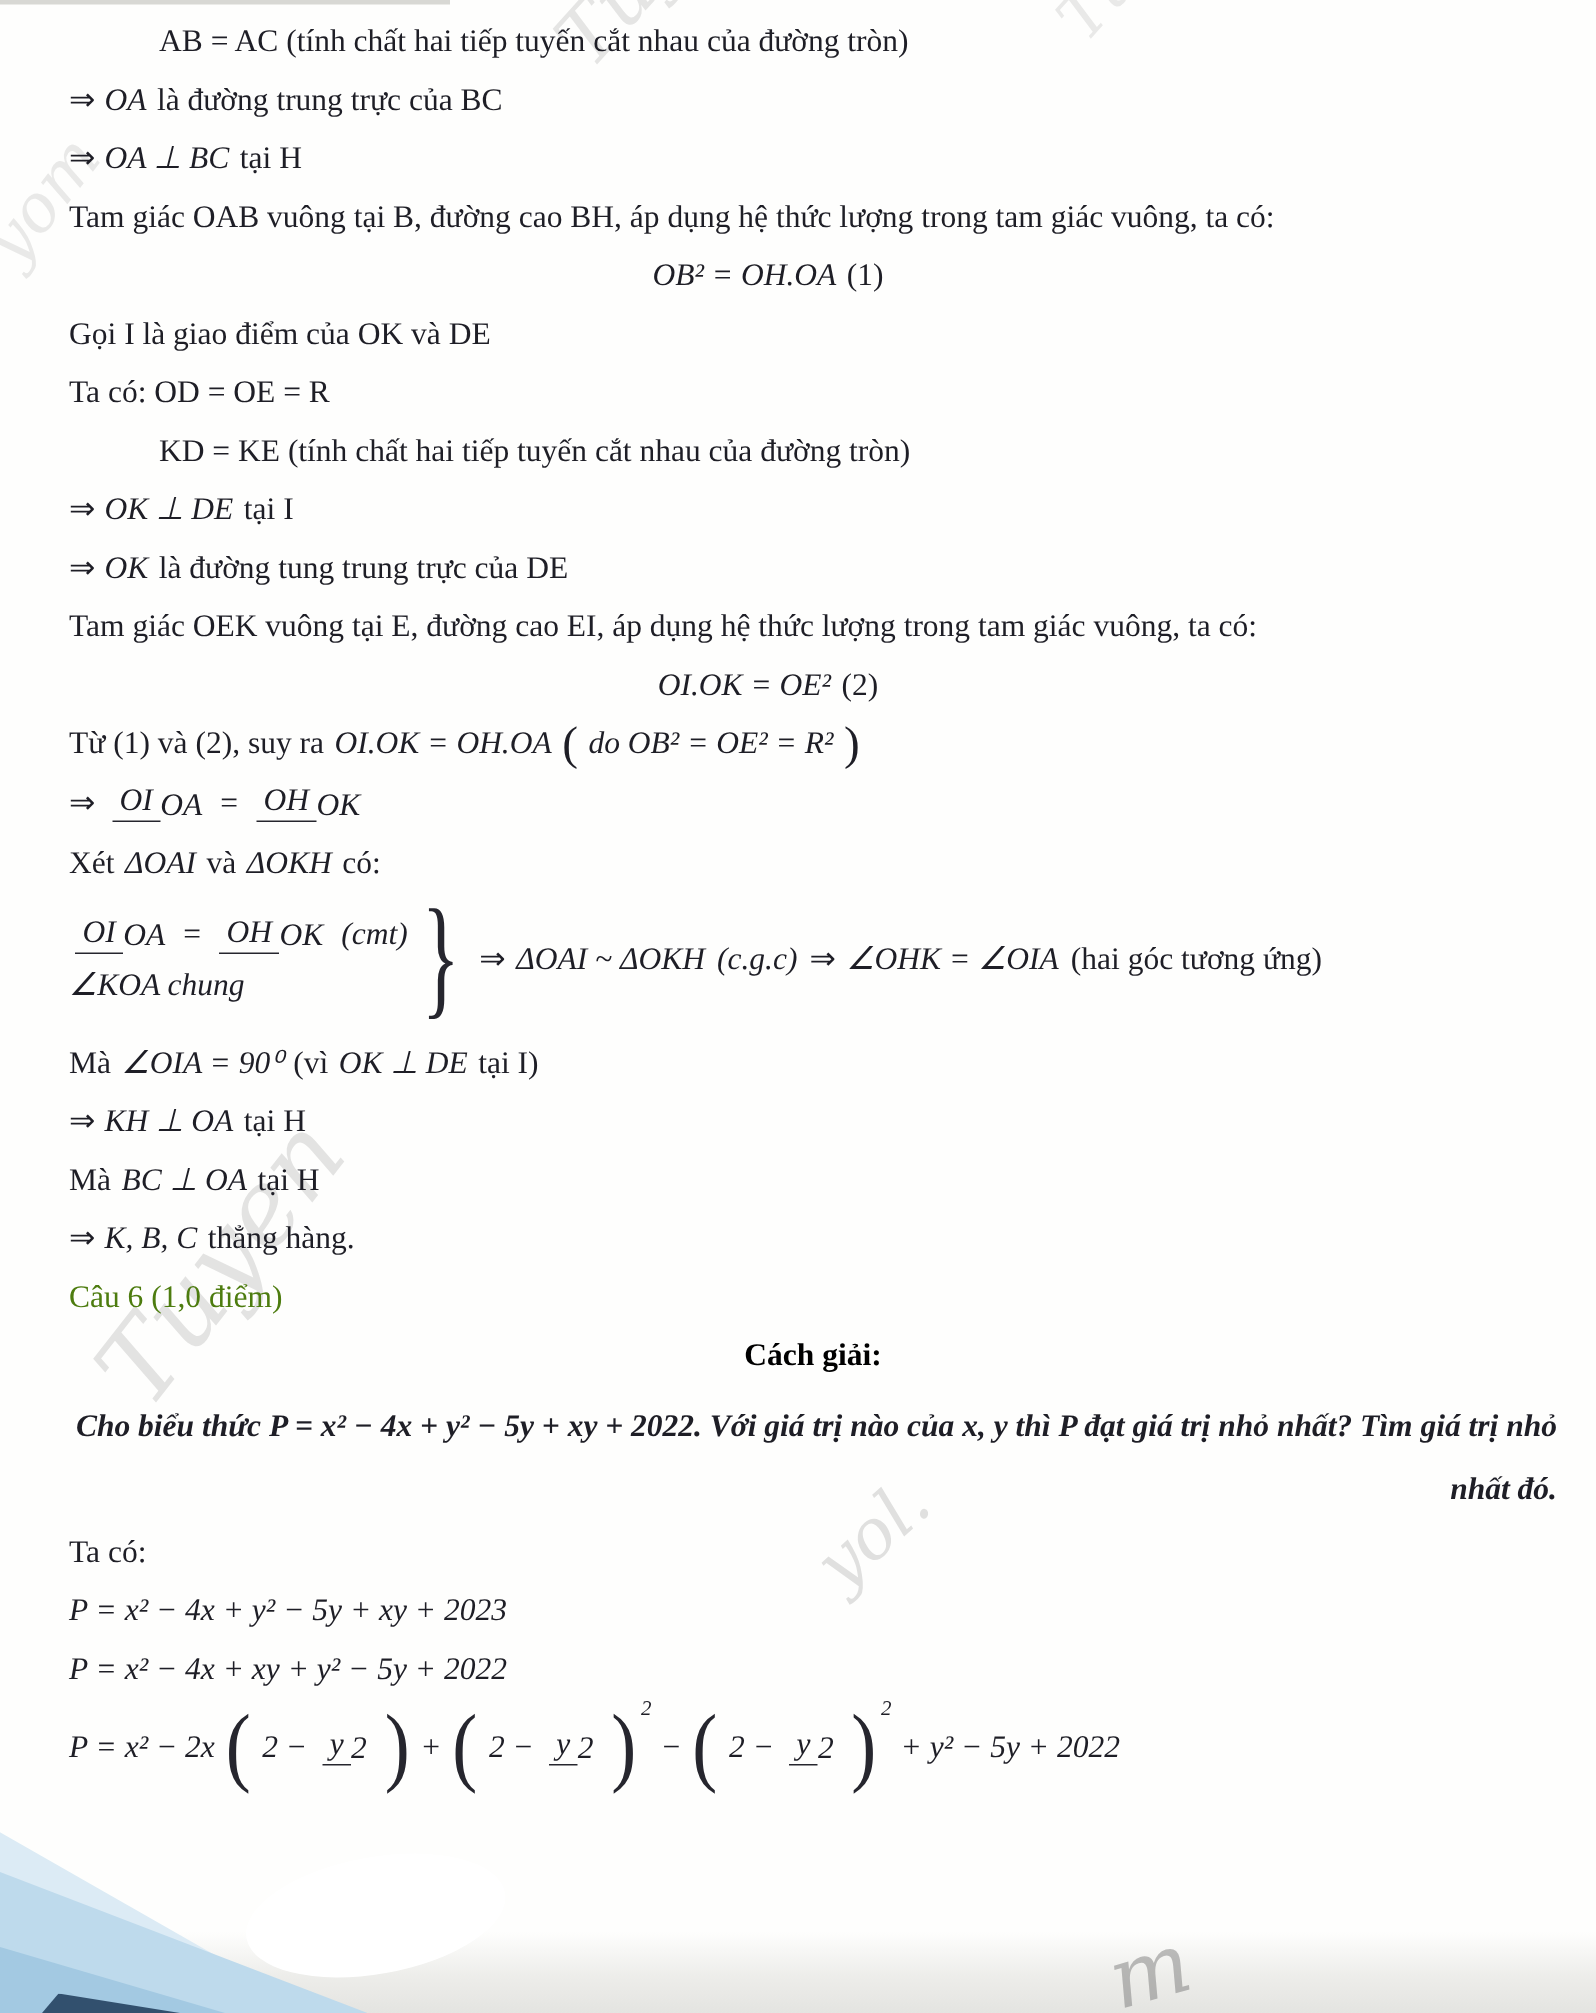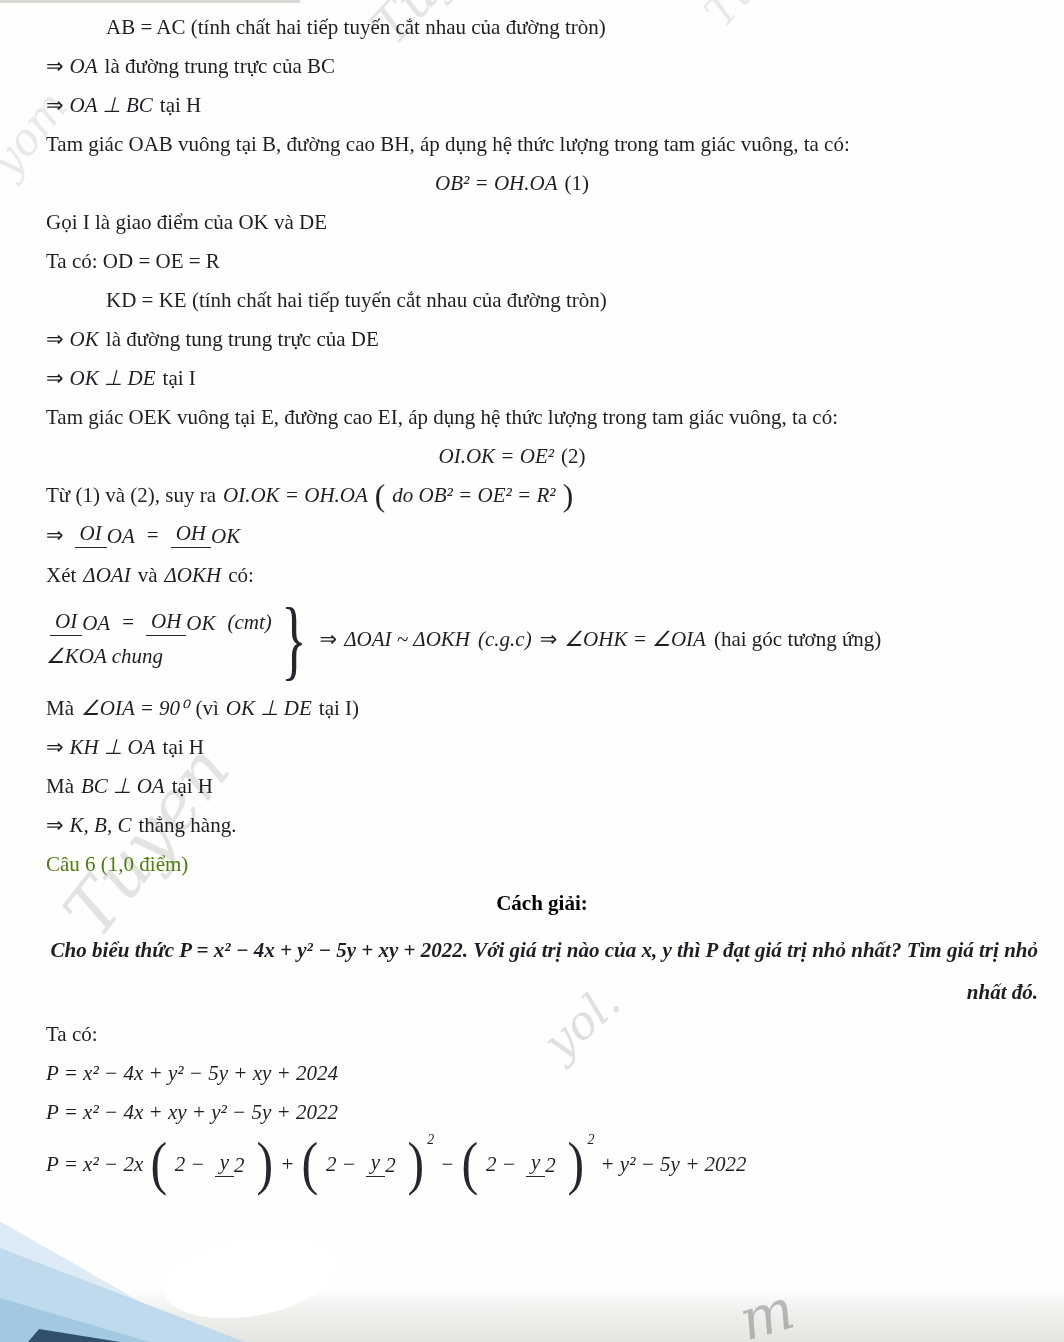--- a/index.html
+++ b/index.html
@@ -86,25 +86,25 @@
 
     <p class="line center">
       <span class="seg math">OB² = OH.OA</span><span class="seg">(1)</span>
     </p>
 
     <p class="line">Gọi I là giao điểm của OK và DE</p>
     <p class="line">Ta có: OD = OE = R</p>
     <p class="line indent">KD = KE (tính chất hai tiếp tuyến cắt nhau của đường tròn)</p>
 
     <p class="line">
+      <span class="seg arrow">⇒</span><span class="seg math">OK ⊥ DE</span><span class="seg">tại I</span>
+    </p>
+
+    <p class="line">
       <span class="seg arrow">⇒</span><span class="seg math">OK</span><span class="seg">là đường tung trung trực của DE</span>
-    </p>
-
-    <p class="line">
-      <span class="seg arrow">⇒</span><span class="seg math">OK ⊥ DE</span><span class="seg">tại I</span>
     </p>
 
     <p class="line">Tam giác OEK vuông tại E, đường cao EI, áp dụng hệ thức lượng trong tam giác vuông, ta có:</p>
 
     <p class="line center">
       <span class="seg math">OI.OK = OE²</span><span class="seg">(2)</span>
     </p>
 
     <p class="line">
       <span class="seg">Từ (1) và (2), suy ra</span><span class="seg math">OI.OK = OH.OA</span><span class="seg paren">(</span><span class="seg math">do OB² = OE² = R²</span><span class="seg paren">)</span>
@@ -171,21 +171,21 @@
       <span class="seg arrow">⇒</span><span class="seg math">K, B, C</span><span class="seg">thẳng hàng.</span>
     </p>
 
     <p class="line red-head">Câu 6 (1,0 điểm)</p>
     <p class="line blue-head">Cách giải:</p>
 
     <p class="problem">Cho biểu thức  P = x² − 4x + y² − 5y + xy + 2022.  Với giá trị nào của x, y thì P đạt giá trị nhỏ nhất? Tìm giá trị nhỏ nhất đó.</p>
 
     <p class="line">Ta có:</p>
 
-    <p class="line math">P = x² − 4x + y² − 5y + xy + 2024</p>
+    <p class="line math">P = x² − 4x + y² − 5y + xy + 2023</p>
     <p class="line math">P = x² − 4x + xy + y² − 5y + 2022</p>
 
     <div class="formula-row">
       <span class="math">P = x² − 2x</span>
       <span class="bigp">(</span>
       <span class="math">2 −</span>
       <span class="frac">
         <span class="num">y</span>
         <span class="den">2</span>
       </span>

